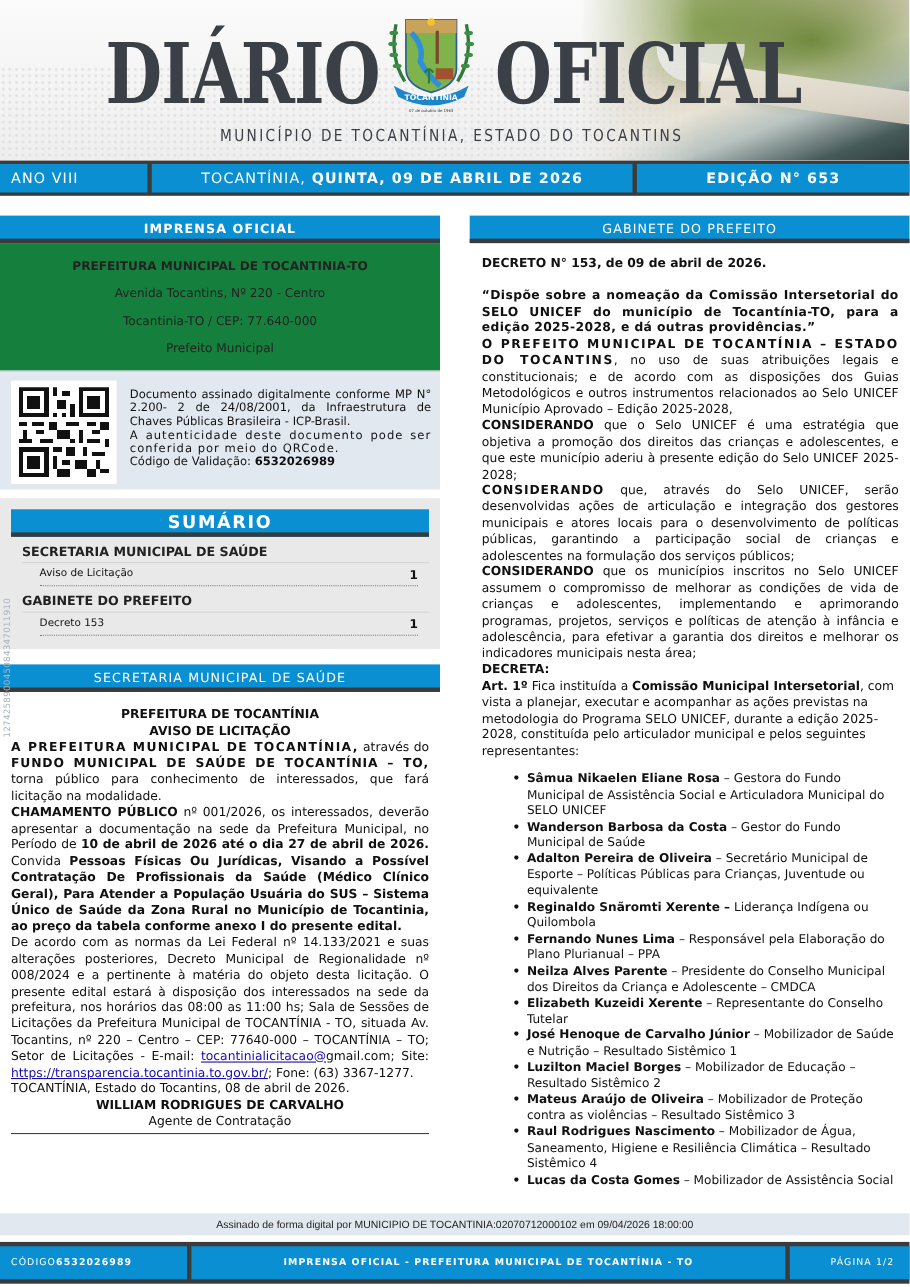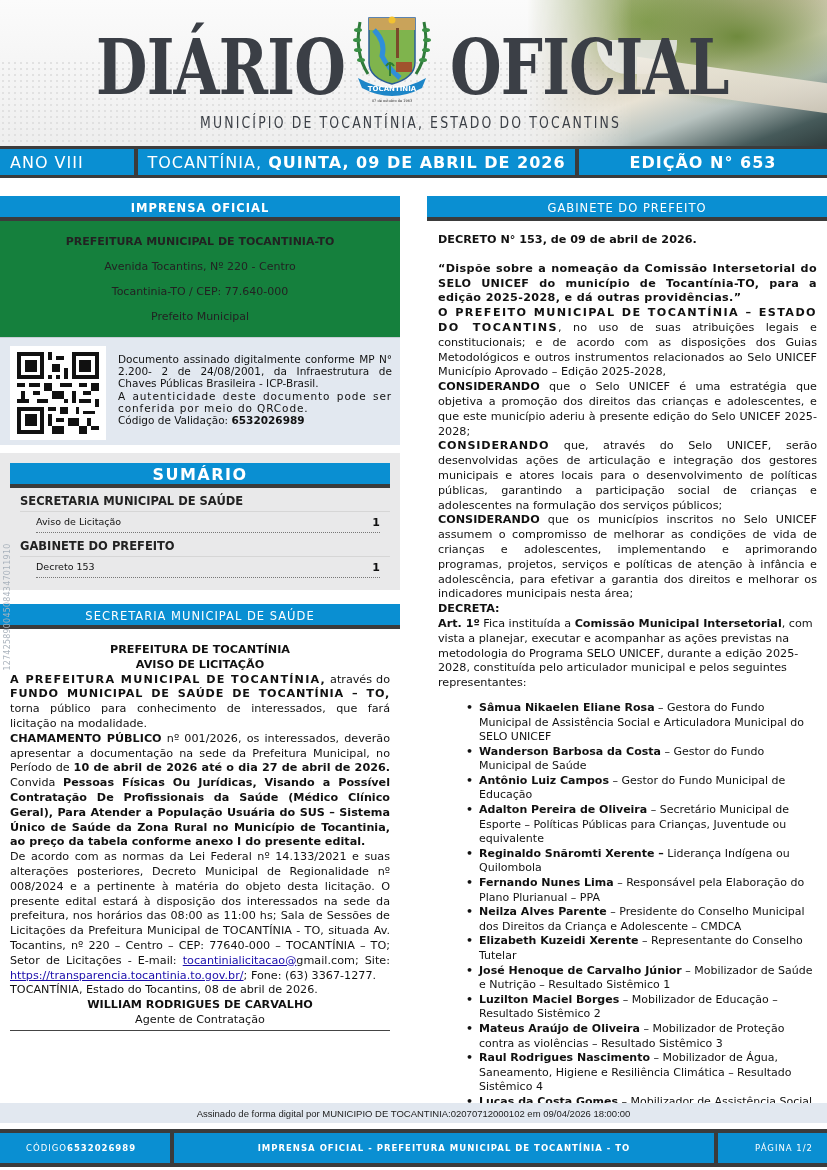--- a/index.html
+++ b/index.html
@@ -29,21 +29,21 @@
   .title-left { left: 96px; }
   .title-right { left: 450px; }
   .crest { position: absolute; left: 352px; top: 12px; width: 80px; height: 92px; }
   .subtitle { position: absolute; left: 200px; top: 114px; width: 430px; font-size: 15px;
     letter-spacing: 2.6px; color: #3b3f46; transform: scaleX(0.83); transform-origin: left top;
     white-space: nowrap; }
 
   .date-bar { position: absolute; left: 0; top: 146px; width: 827px; height: 32px; background: #3b3b3b;
     padding: 3px 0; display: flex; }
   .date-bar .cell { background: #0a8fd2; color: #fff; height: 26px; display: flex; align-items: center;
-    font-size: 16px; letter-spacing: 1px; }
+    font-size: 13px; letter-spacing: 1px; }
   .date-bar .c1 { width: 134px; padding-left: 10px; margin-right: 4px; }
   .date-bar .c2 { width: 437px; justify-content: center; margin-right: 4px; text-align: right; }
   .date-bar .c3 { flex: 1; justify-content: center; font-weight: bold; }
   .date-bar b { font-weight: bold; }
 
   
   .sec-head { background: #0a8fd2; color: #fff; text-align: center; font-size: 11.5px; letter-spacing: 1px;
     height: 25px; line-height: 24px; border-bottom: 4px solid #3b3b3b; }
   .sec-head.bold { font-weight: bold; }
 
@@ -89,21 +89,21 @@
   .decreto ul { list-style: none; margin: 10px 0 0 28px; }
   .decreto li { position: relative; padding-left: 13px; font-size: 11px; line-height: 14.6px; text-align: left; margin-bottom: 0; }
   .decreto li::before { content: "\2022"; position: absolute; left: 0; top: 0; font-weight: bold; }
   .decreto .art { text-align: left; }
 
   
   .sig-bar { position: absolute; left: 0; top: 1103px; width: 827px; height: 20px; background: #e2e8f0;
     font-family: "Liberation Sans", sans-serif; font-size: 9.5px; color: #222; text-align: center; line-height: 22px; }
   .foot-bar { position: absolute; left: 0; top: 1129px; width: 827px; height: 38px; background: #3b3b3b; padding: 4px 0; display: flex; }
   .foot-bar .cell { background: #0a8fd2; color: #fff; height: 30px; display: flex; align-items: center; font-size: 8.5px; letter-spacing: 1px; }
-  .foot-bar .f1 { width: 170px; padding-left: 26px; margin-right: 4px; text-align: center; }
+  .foot-bar .f1 { width: 170px; padding-left: 10px; margin-right: 4px; text-align: center; }
   .foot-bar .f2 { width: 540px; justify-content: center; font-weight: bold; margin-right: 4px; }
   .foot-bar .f3 { flex: 1; justify-content: flex-end; padding-right: 14px; }
 </style>
 </head>
 <body>
 
 <div class="masthead">
   <div class="dots"></div>
   <div class="photo">
     <div class="bldg"></div>
@@ -259,21 +259,20 @@
     <p class="ementa">“Dispõe sobre a nomeação da Comissão Intersetorial do SELO UNICEF do município de Tocantínia-TO, para a edição 2025-2028, e dá outras providências.”</p>
     <p><b class="wide">O PREFEITO MUNICIPAL DE TOCANTÍNIA – ESTADO DO TOCANTINS</b><span>, no uso de suas atribuições legais e constitucionais; e de acordo com as disposições dos Guias Metodológicos e outros instrumentos relacionados ao Selo UNICEF Município Aprovado – Edição 2025-2028,</span></p>
     <p><b>CONSIDERANDO</b><span> que o Selo UNICEF é uma estratégia que objetiva a promoção dos direitos das crianças e adolescentes, e que este município aderiu à presente edição do Selo UNICEF 2025-2028;</span></p>
     <p><b style="letter-spacing:.8px">CONSIDERANDO</b><span> que, através do Selo UNICEF, serão desenvolvidas ações de articulação e integração dos gestores municipais e atores locais para o desenvolvimento de políticas públicas, garantindo a participação social de crianças e adolescentes na formulação dos serviços públicos;</span></p>
     <p><b>CONSIDERANDO</b><span> que os municípios inscritos no Selo UNICEF assumem o compromisso de melhorar as condições de vida de crianças e adolescentes, implementando e aprimorando programas, projetos, serviços e políticas de atenção à infância e adolescência, para efetivar a garantia dos direitos e melhorar os indicadores municipais nesta área;</span></p>
     <div style="font-weight:bold">DECRETA:</div>
     <p class="art"><b>Art. 1º</b><span> Fica instituída a </span><b>Comissão Municipal Intersetorial</b><span>, com vista a planejar, executar e acompanhar as ações previstas na metodologia do Programa SELO UNICEF, durante a edição 2025-2028, constituída pelo articulador municipal e pelos seguintes representantes:</span></p>
     <ul>
       <li><b>Sâmua Nikaelen Eliane Rosa</b><span> – Gestora do Fundo Municipal de Assistência Social e Articuladora Municipal do SELO UNICEF</span></li>
       <li><b>Wanderson Barbosa da Costa</b><span> – Gestor do Fundo Municipal de Saúde</span></li>
-      <li><b>Antônio Luiz Campos</b><span> – Gestor do Fundo Municipal de Educação</span></li>
       <li><b>Adalton Pereira de Oliveira</b><span> – Secretário Municipal de Esporte – Políticas Públicas para Crianças, Juventude ou equivalente</span></li>
       <li><b>Reginaldo Snãromti Xerente –</b><span> Liderança Indígena ou Quilombola</span></li>
       <li><b>Fernando Nunes Lima</b><span> – Responsável pela Elaboração do Plano Plurianual – PPA</span></li>
       <li><b>Neilza Alves Parente</b><span> – Presidente do Conselho Municipal dos Direitos da Criança e Adolescente – CMDCA</span></li>
       <li><b>Elizabeth Kuzeidi Xerente</b><span> – Representante do Conselho Tutelar</span></li>
       <li><b>José Henoque de Carvalho Júnior</b><span> – Mobilizador de Saúde e Nutrição – Resultado Sistêmico 1</span></li>
       <li><b>Luzilton Maciel Borges</b><span> – Mobilizador de Educação – Resultado Sistêmico 2</span></li>
       <li><b>Mateus Araújo de Oliveira</b><span> – Mobilizador de Proteção contra as violências – Resultado Sistêmico 3</span></li>
       <li><b>Raul Rodrigues Nascimento</b><span> – Mobilizador de Água, Saneamento, Higiene e Resiliência Climática – Resultado Sistêmico 4</span></li>
       <li><b>Lucas da Costa Gomes</b><span> – Mobilizador de Assistência Social</span></li>

